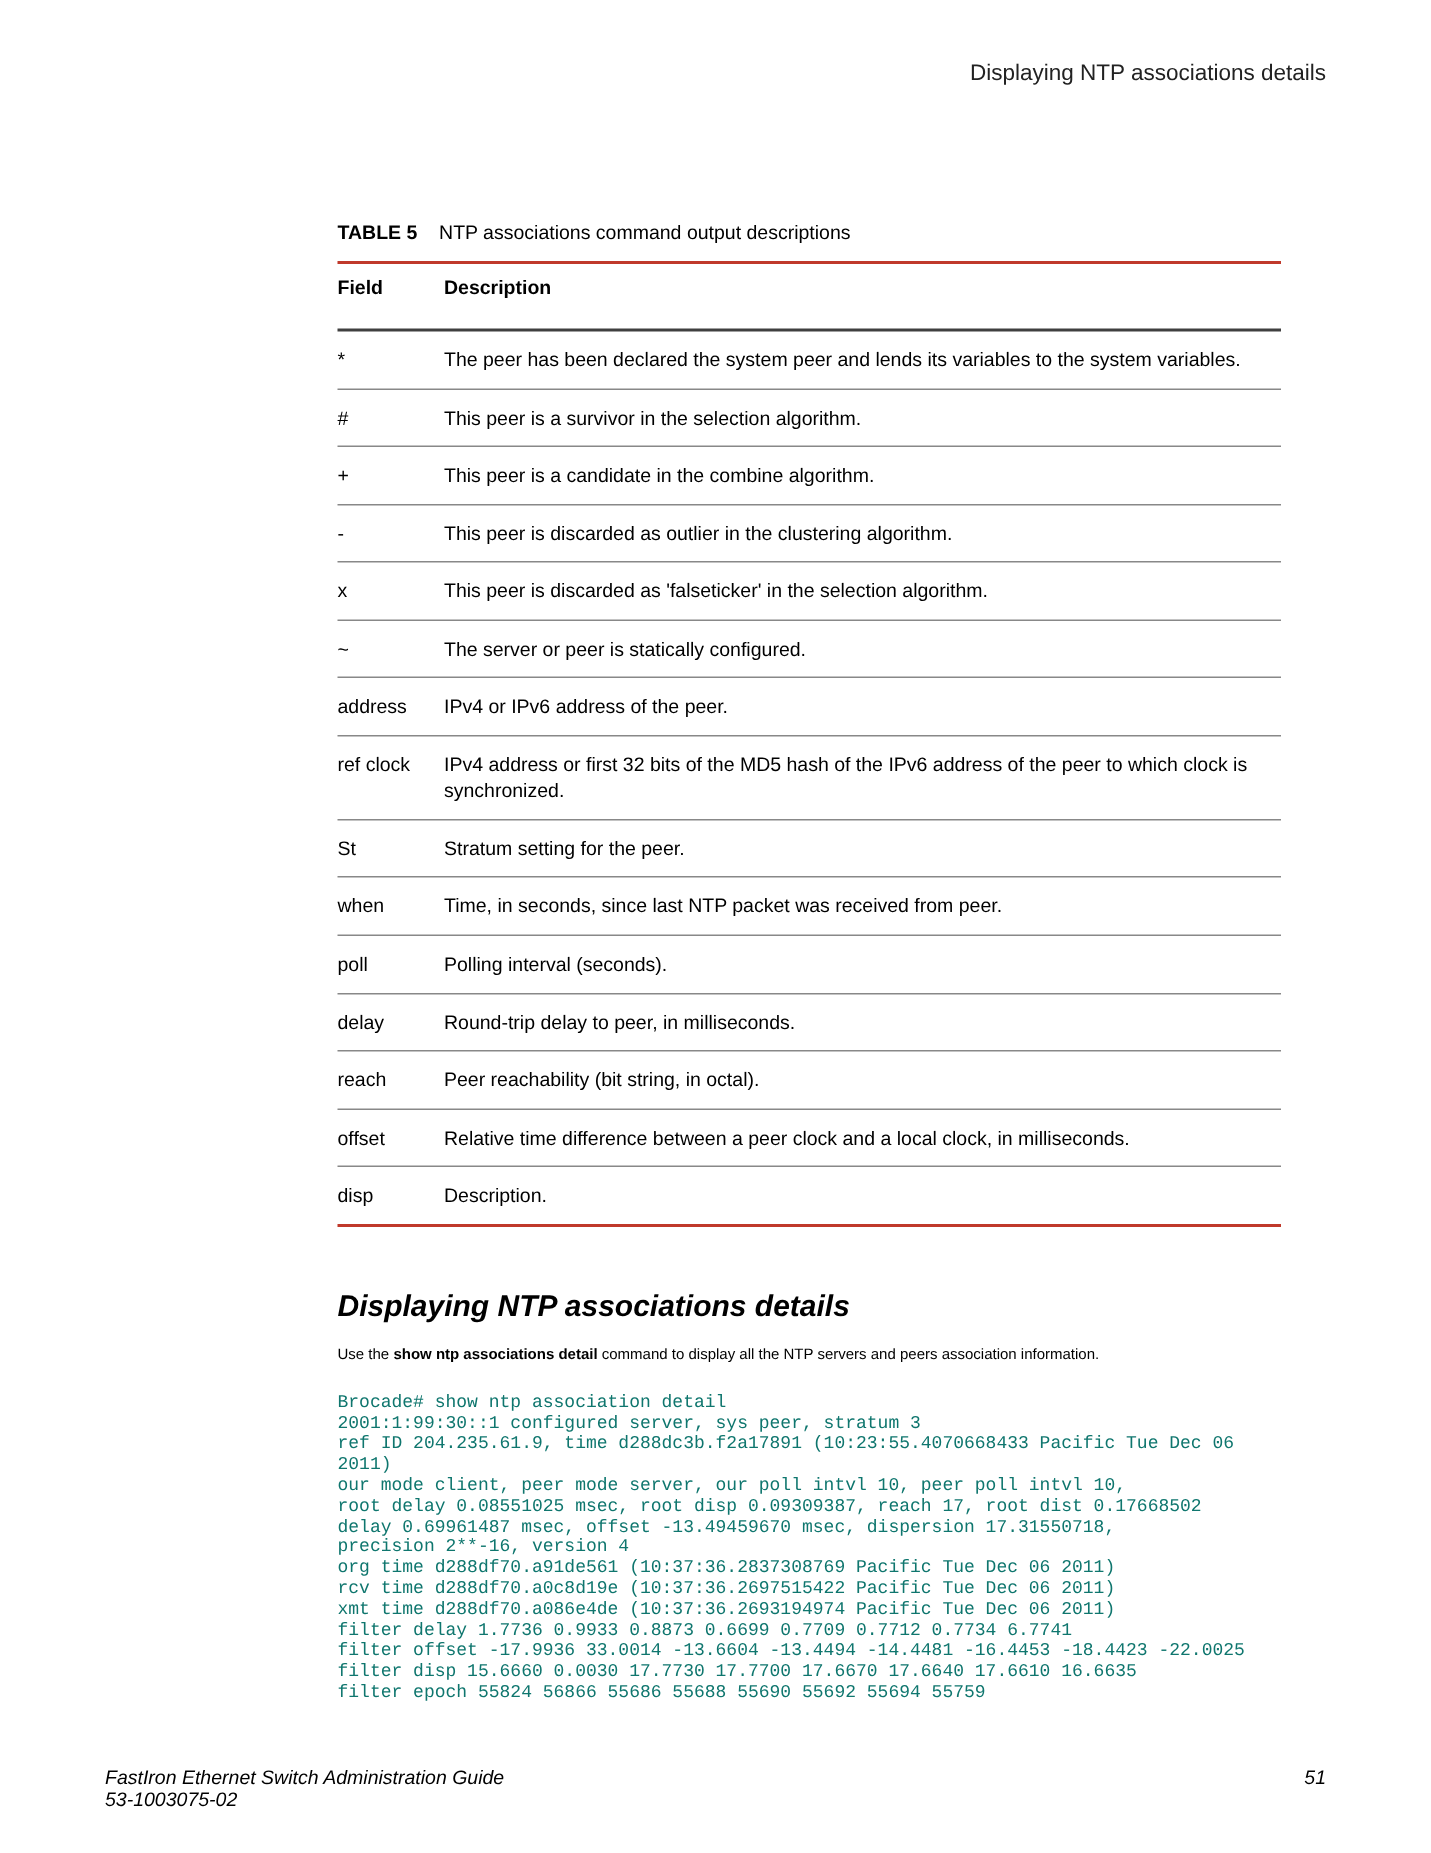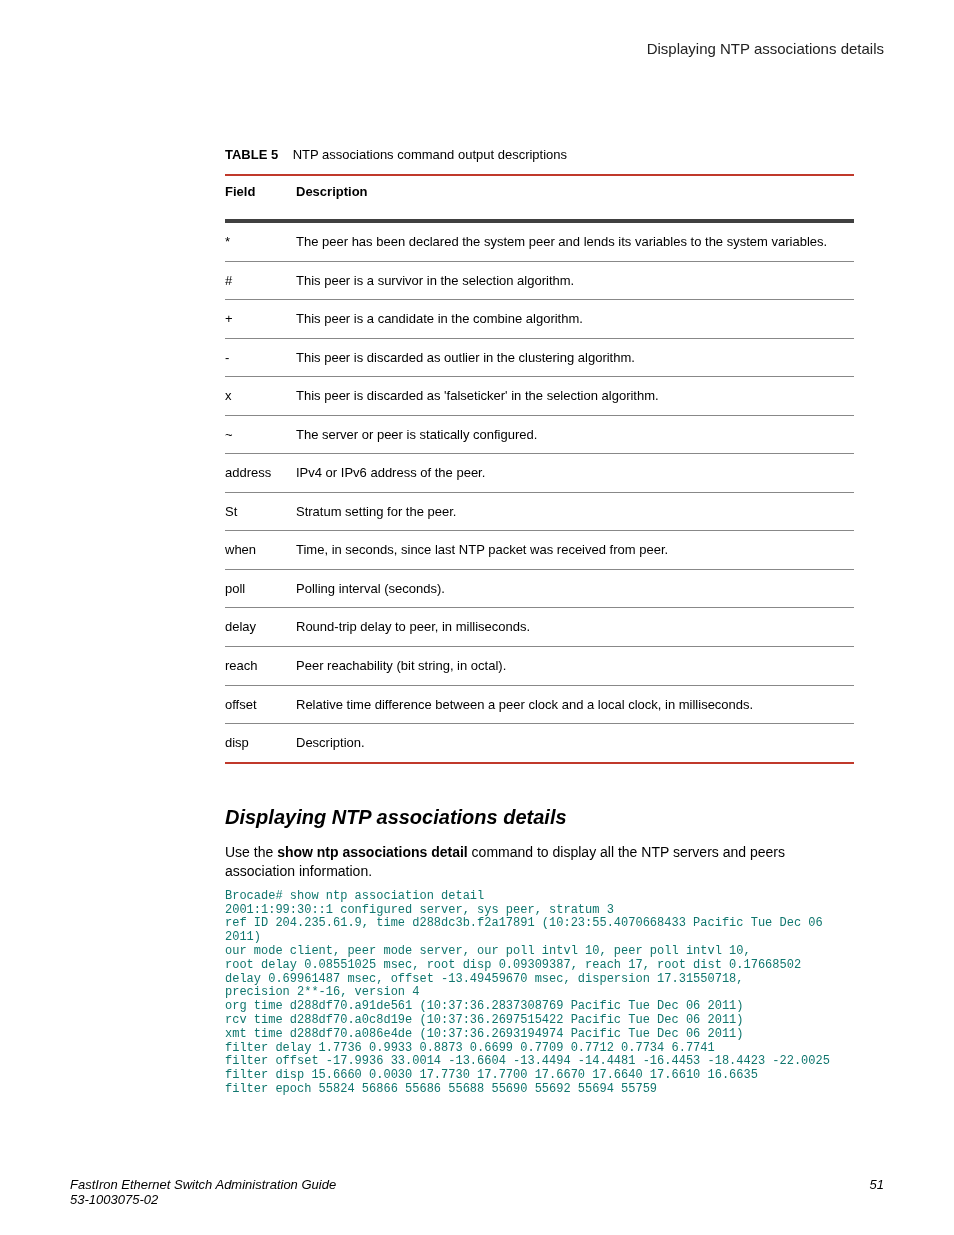--- a/index.html
+++ b/index.html
@@ -37,21 +37,21 @@
   .table-caption .bold { font-weight: bold; }
   table.desc {
     border-collapse: collapse;
     width: 100%;
     font-size: 13px;
   }
   table.desc thead th {
     text-align: left;
     font-weight: bold;
     border-top: 2px solid #c0392b;
-    border-bottom: 4px solid #404040;
+    border-bottom: 2px solid #404040;
     padding: 8px 6px 20px 0;
     vertical-align: top;
   }
   table.desc tbody td {
     border-bottom: 1px solid #888;
     padding: 10px 6px 10px 0;
     vertical-align: top;
     line-height: 1.35;
   }
   table.desc tbody tr:last-child td {
@@ -63,23 +63,23 @@
   }
   .section-heading {
     font-family: Arial, Helvetica, sans-serif;
     font-weight: bold;
     font-style: italic;
     font-size: 20px;
     margin-top: 42px;
     margin-bottom: 14px;
   }
   .body-text {
-    font-size: 14px;
+    font-size: 10px;
     line-height: 1.4;
-    margin-bottom: 8px;
+    margin-bottom: 18px;
   }
   .body-text .bold { font-weight: bold; }
   .code-block {
     font-family: "Courier New", monospace;
     font-size: 12px;
     line-height: 1.15;
     white-space: pre;
     color: #0f766e;
   }
   .footer {
@@ -136,20 +136,24 @@
             <td class="field-col">x</td>
             <td>This peer is discarded as 'falseticker' in the selection algorithm.</td>
           </tr>
         <tr>
             <td class="field-col">~</td>
             <td>The server or peer is statically configured.</td>
           </tr>
         <tr>
             <td class="field-col">address</td>
             <td>IPv4 or IPv6 address of the peer.</td>
+          </tr>
+        <tr>
+            <td class="field-col">ref clock</td>
+            <td>IPv4 address or first 32 bits of the MD5 hash of the IPv6 address of the peer to which clock is synchronized.</td>
           </tr>
         <tr>
             <td class="field-col">St</td>
             <td>Stratum setting for the peer.</td>
           </tr>
         <tr>
             <td class="field-col">when</td>
             <td>Time, in seconds, since last NTP packet was received from peer.</td>
           </tr>
         <tr>

